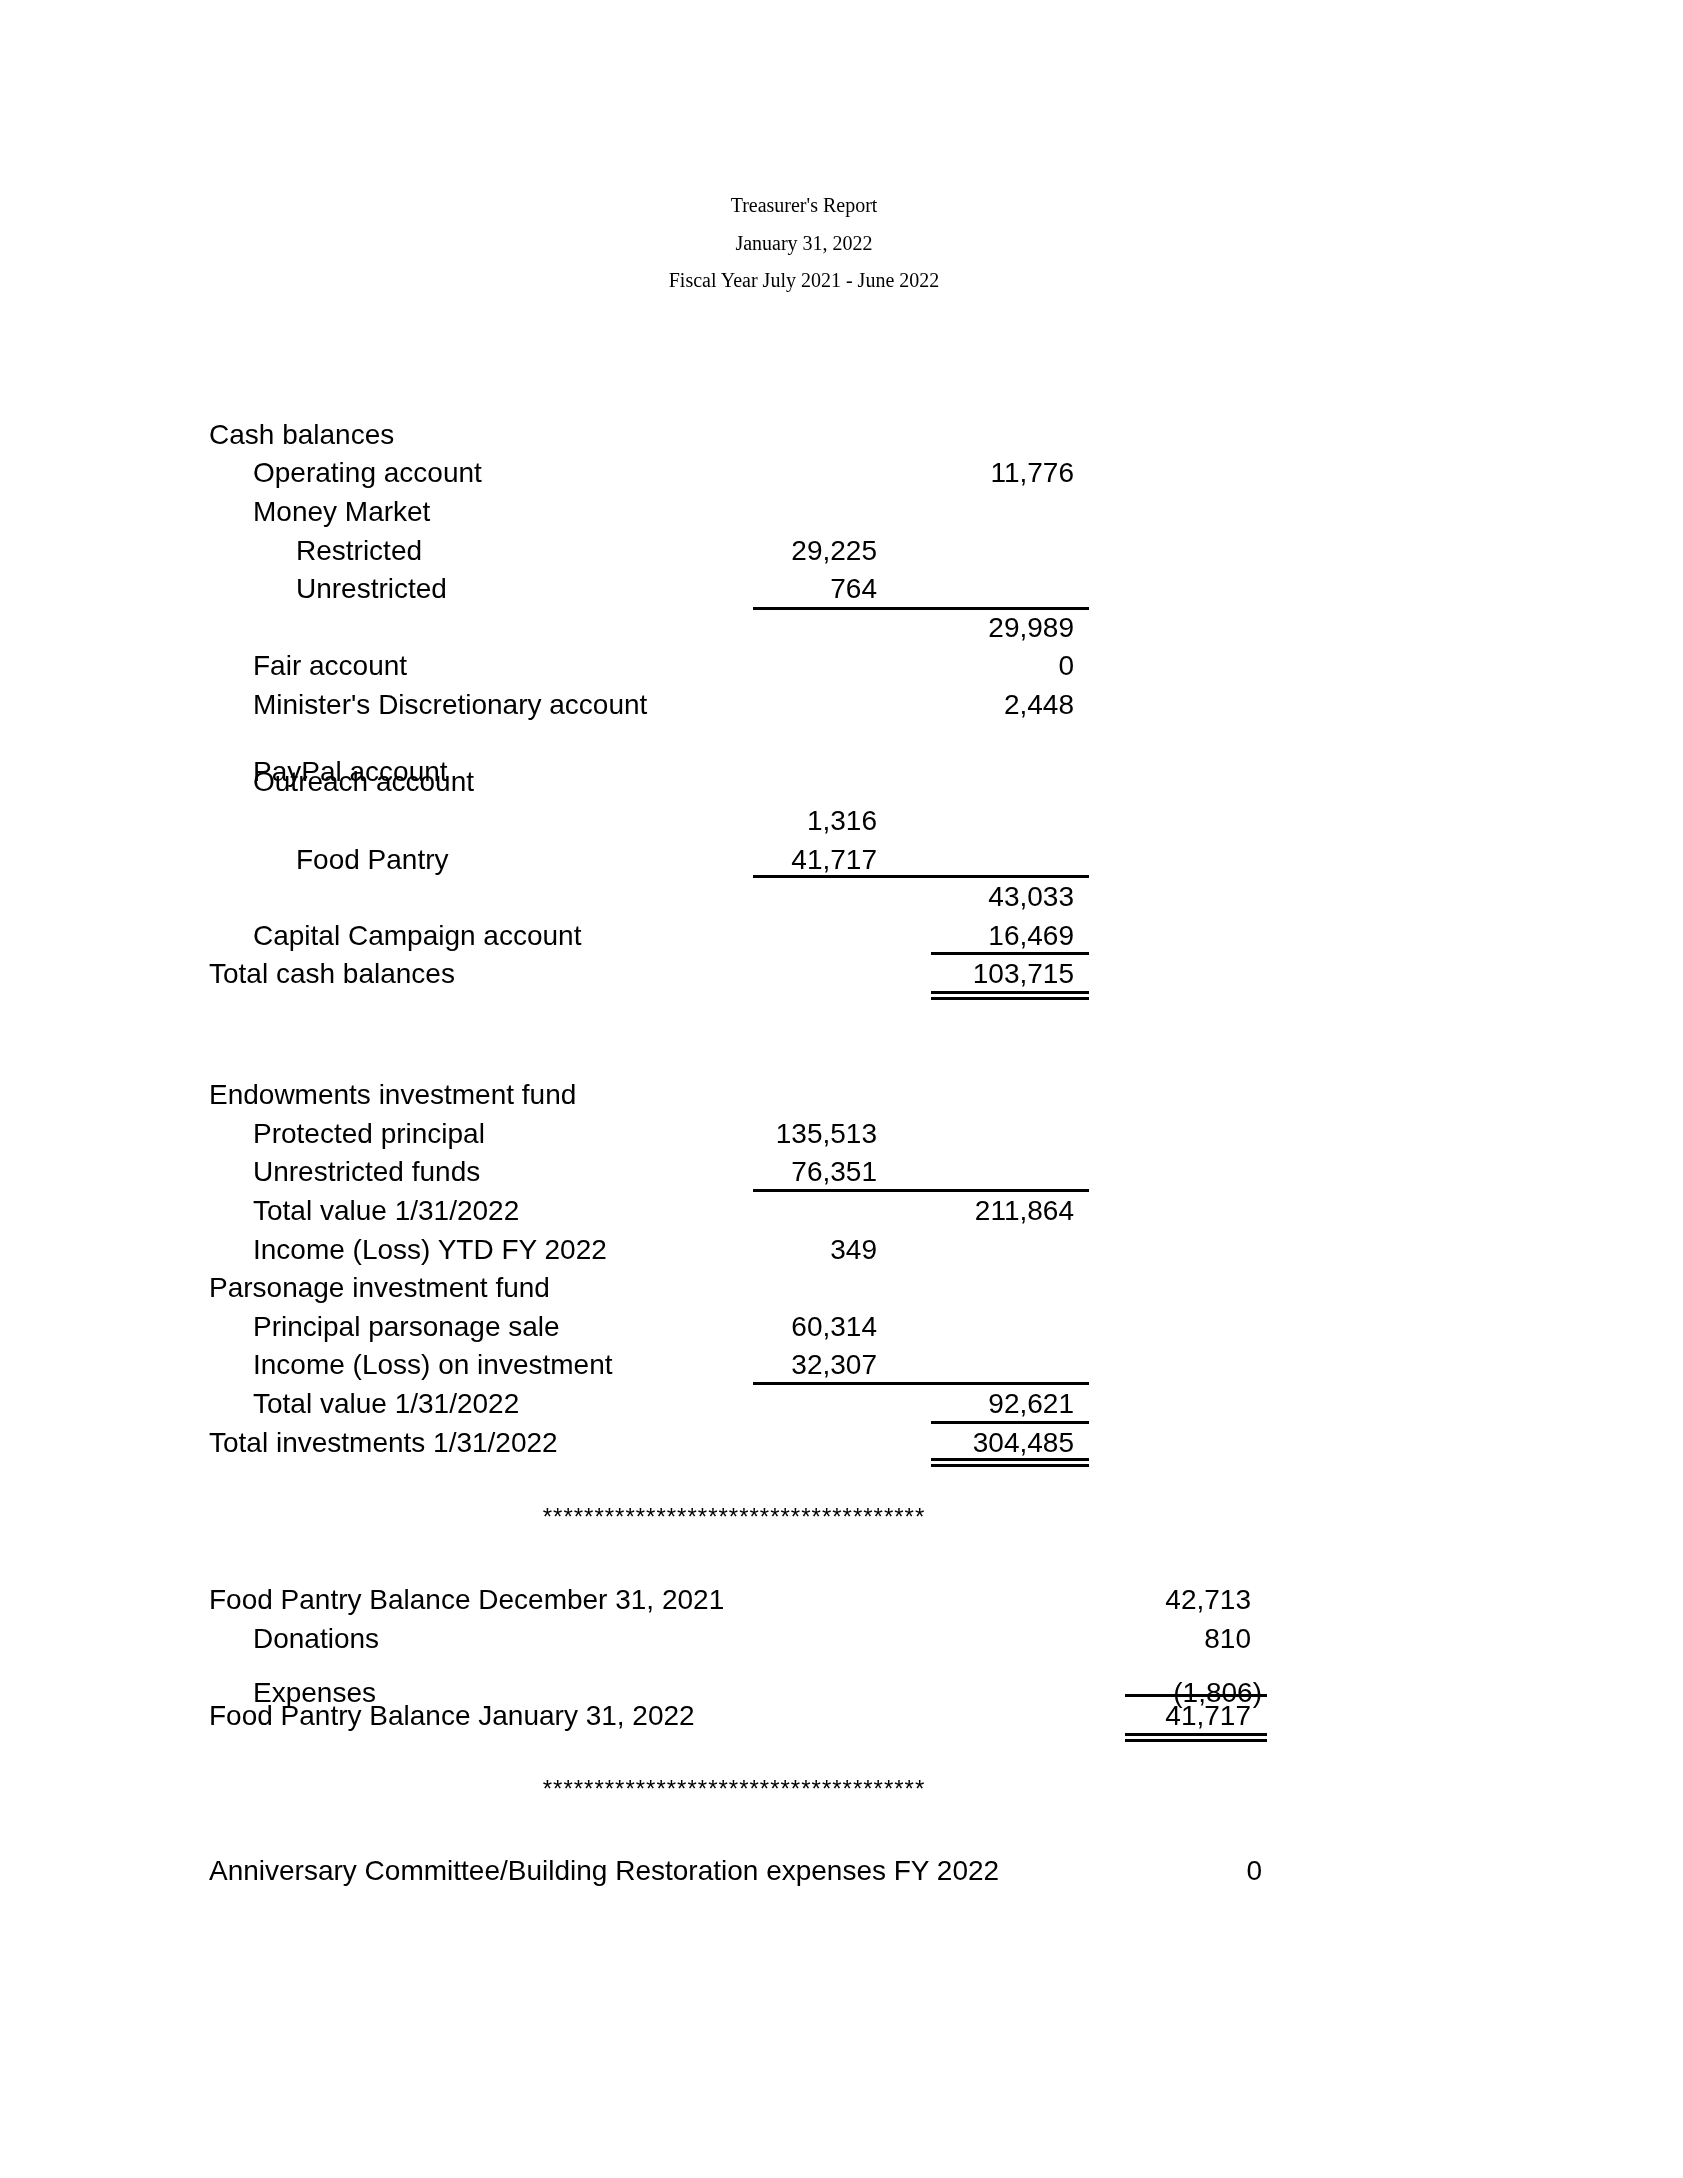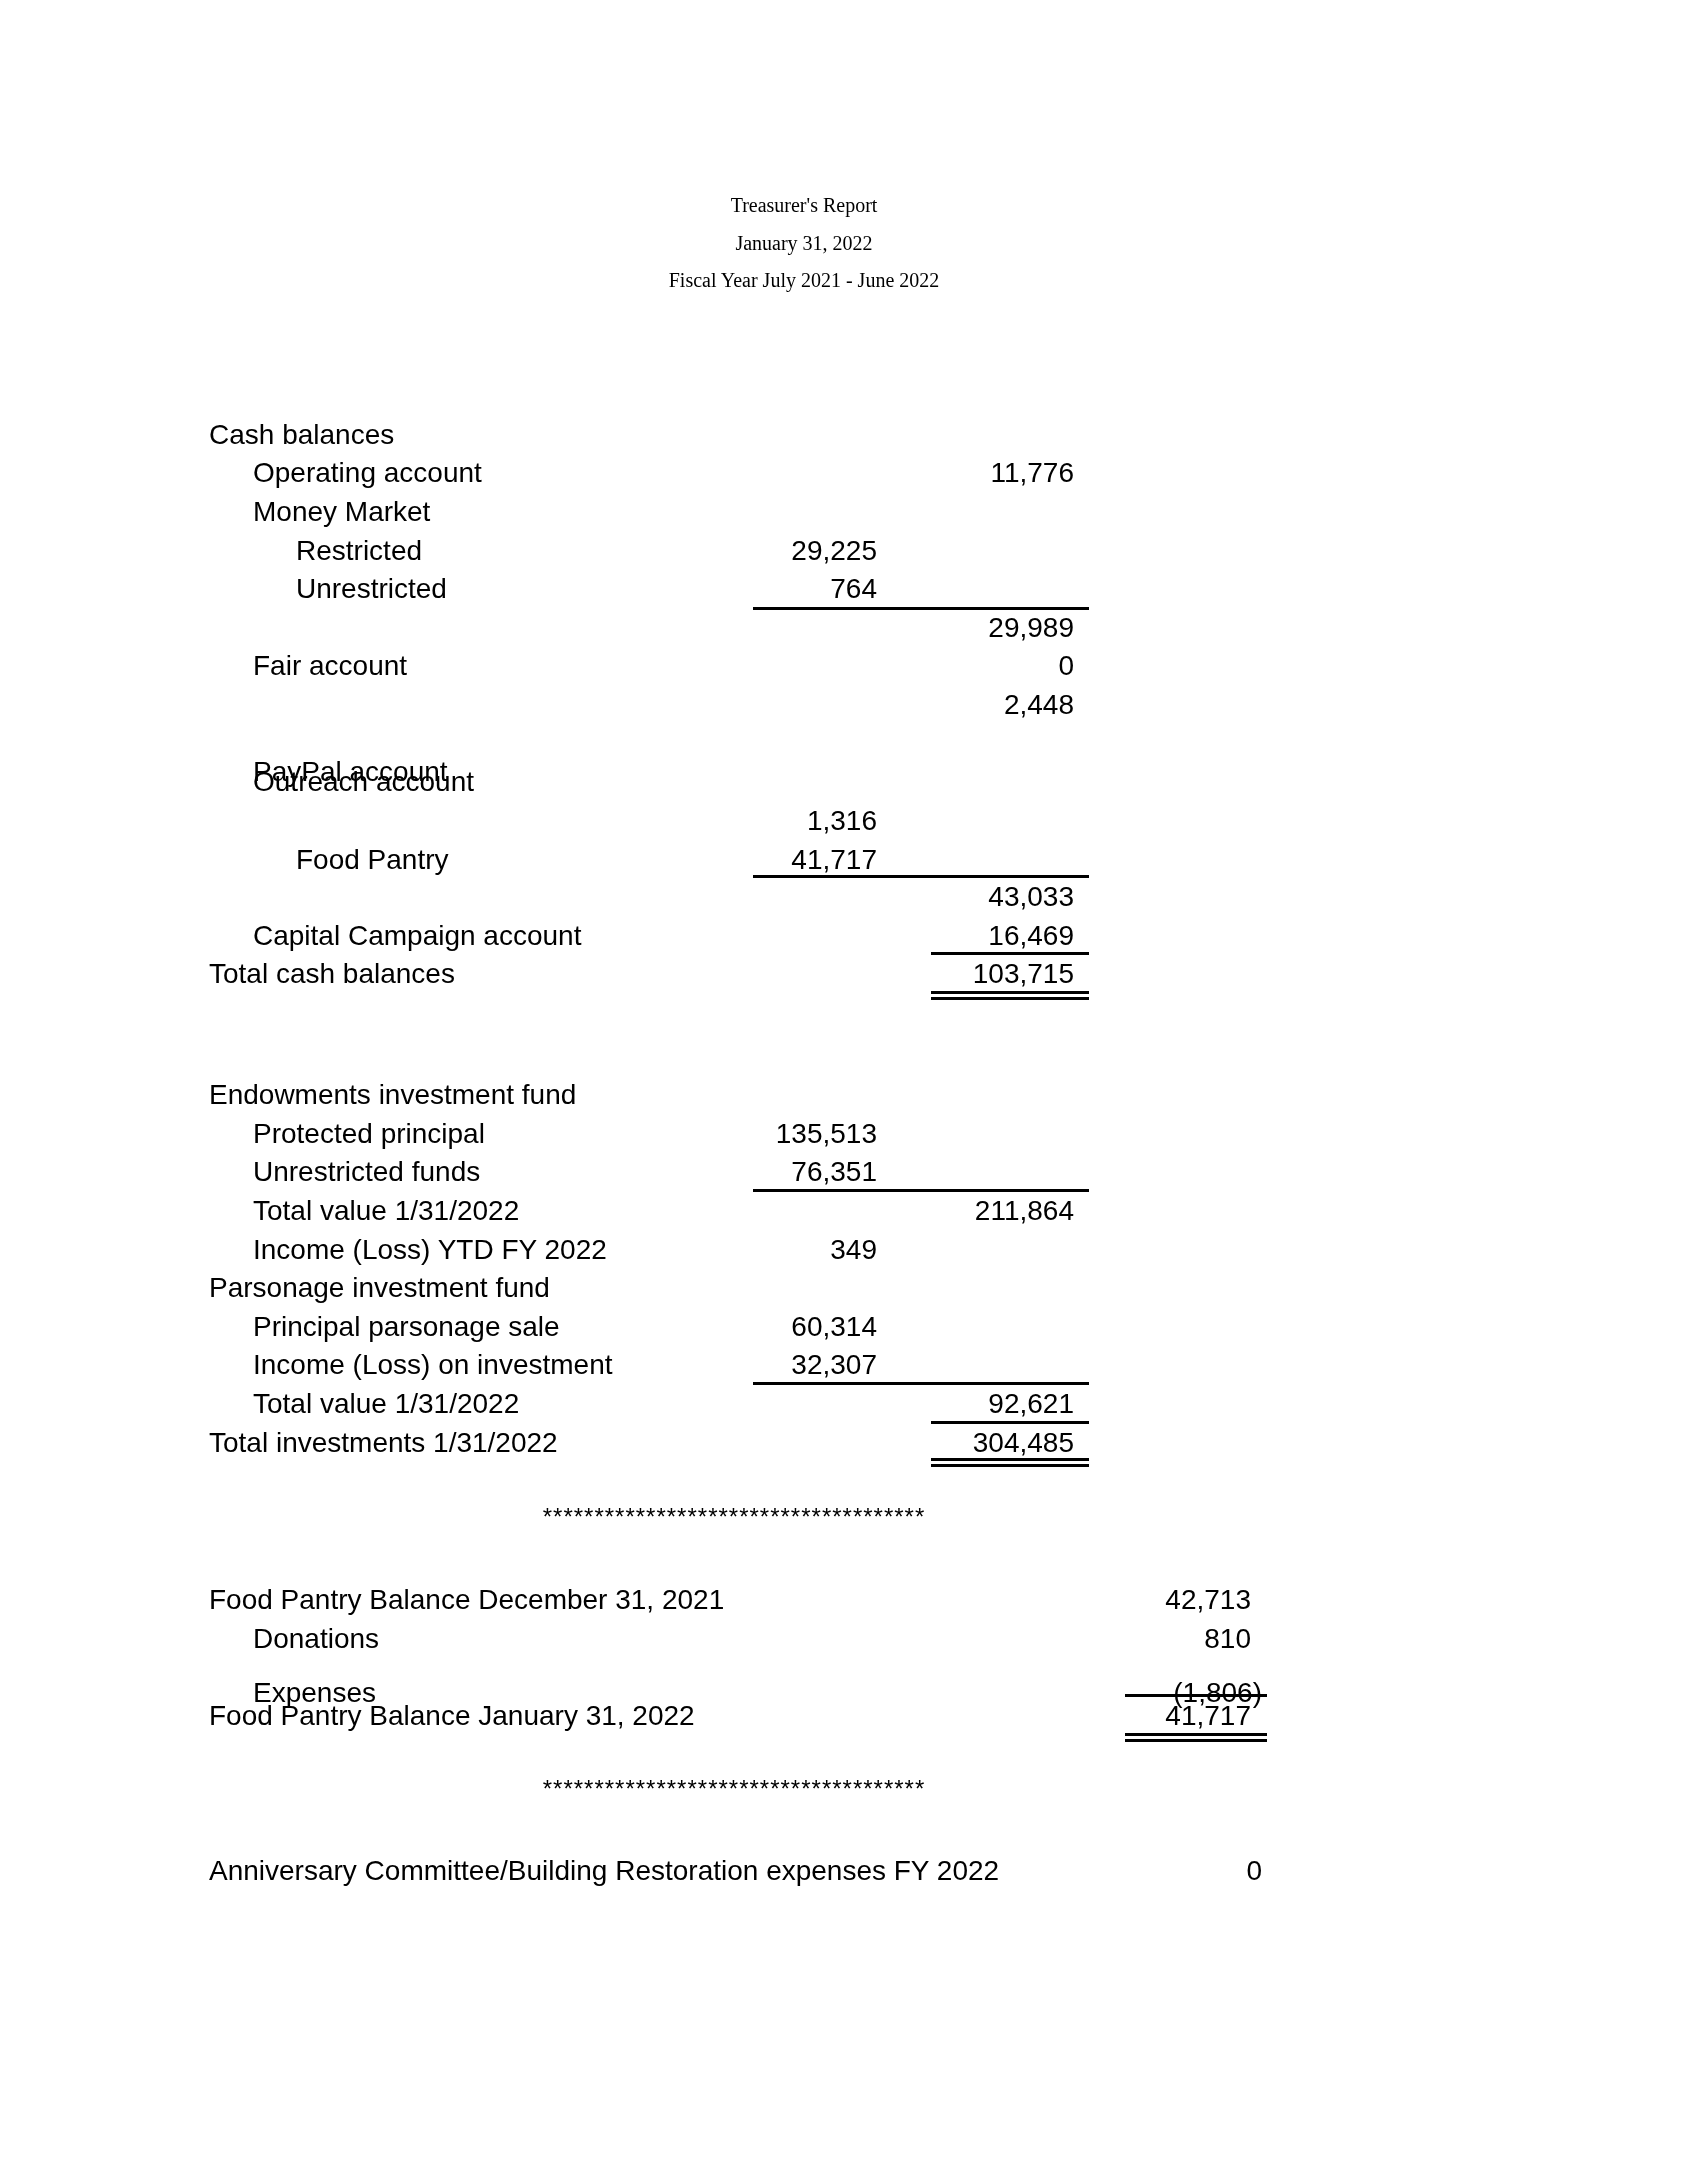--- a/index.html
+++ b/index.html
@@ -50,20 +50,21 @@
   </div>
   <div class="rule" style="top:607px; left:753px; width:336px;"></div>
   <div class="row" style="top:608px;">
     <span class="num c2">29,989</span>
   </div>
   <div class="row" style="top:646px;">
     <span class="lbl l1">Fair account</span>
     <span class="num c2">0</span>
   </div>
   <div class="row" style="top:685px;">
+    <span class="lbl l1">Minister's Discretionary account</span>
     <span class="num c2">2,448</span>
   </div>
   <div class="row" style="top:752px;text-decoration:underline;">
     <span class="lbl l1">PayPal account</span>
   </div>
   <div class="row" style="top:762px;">
     <span class="lbl l1">Outreach account</span>
   </div>
   <div class="row" style="top:801px;">
     <span class="num c1">1,316</span>

